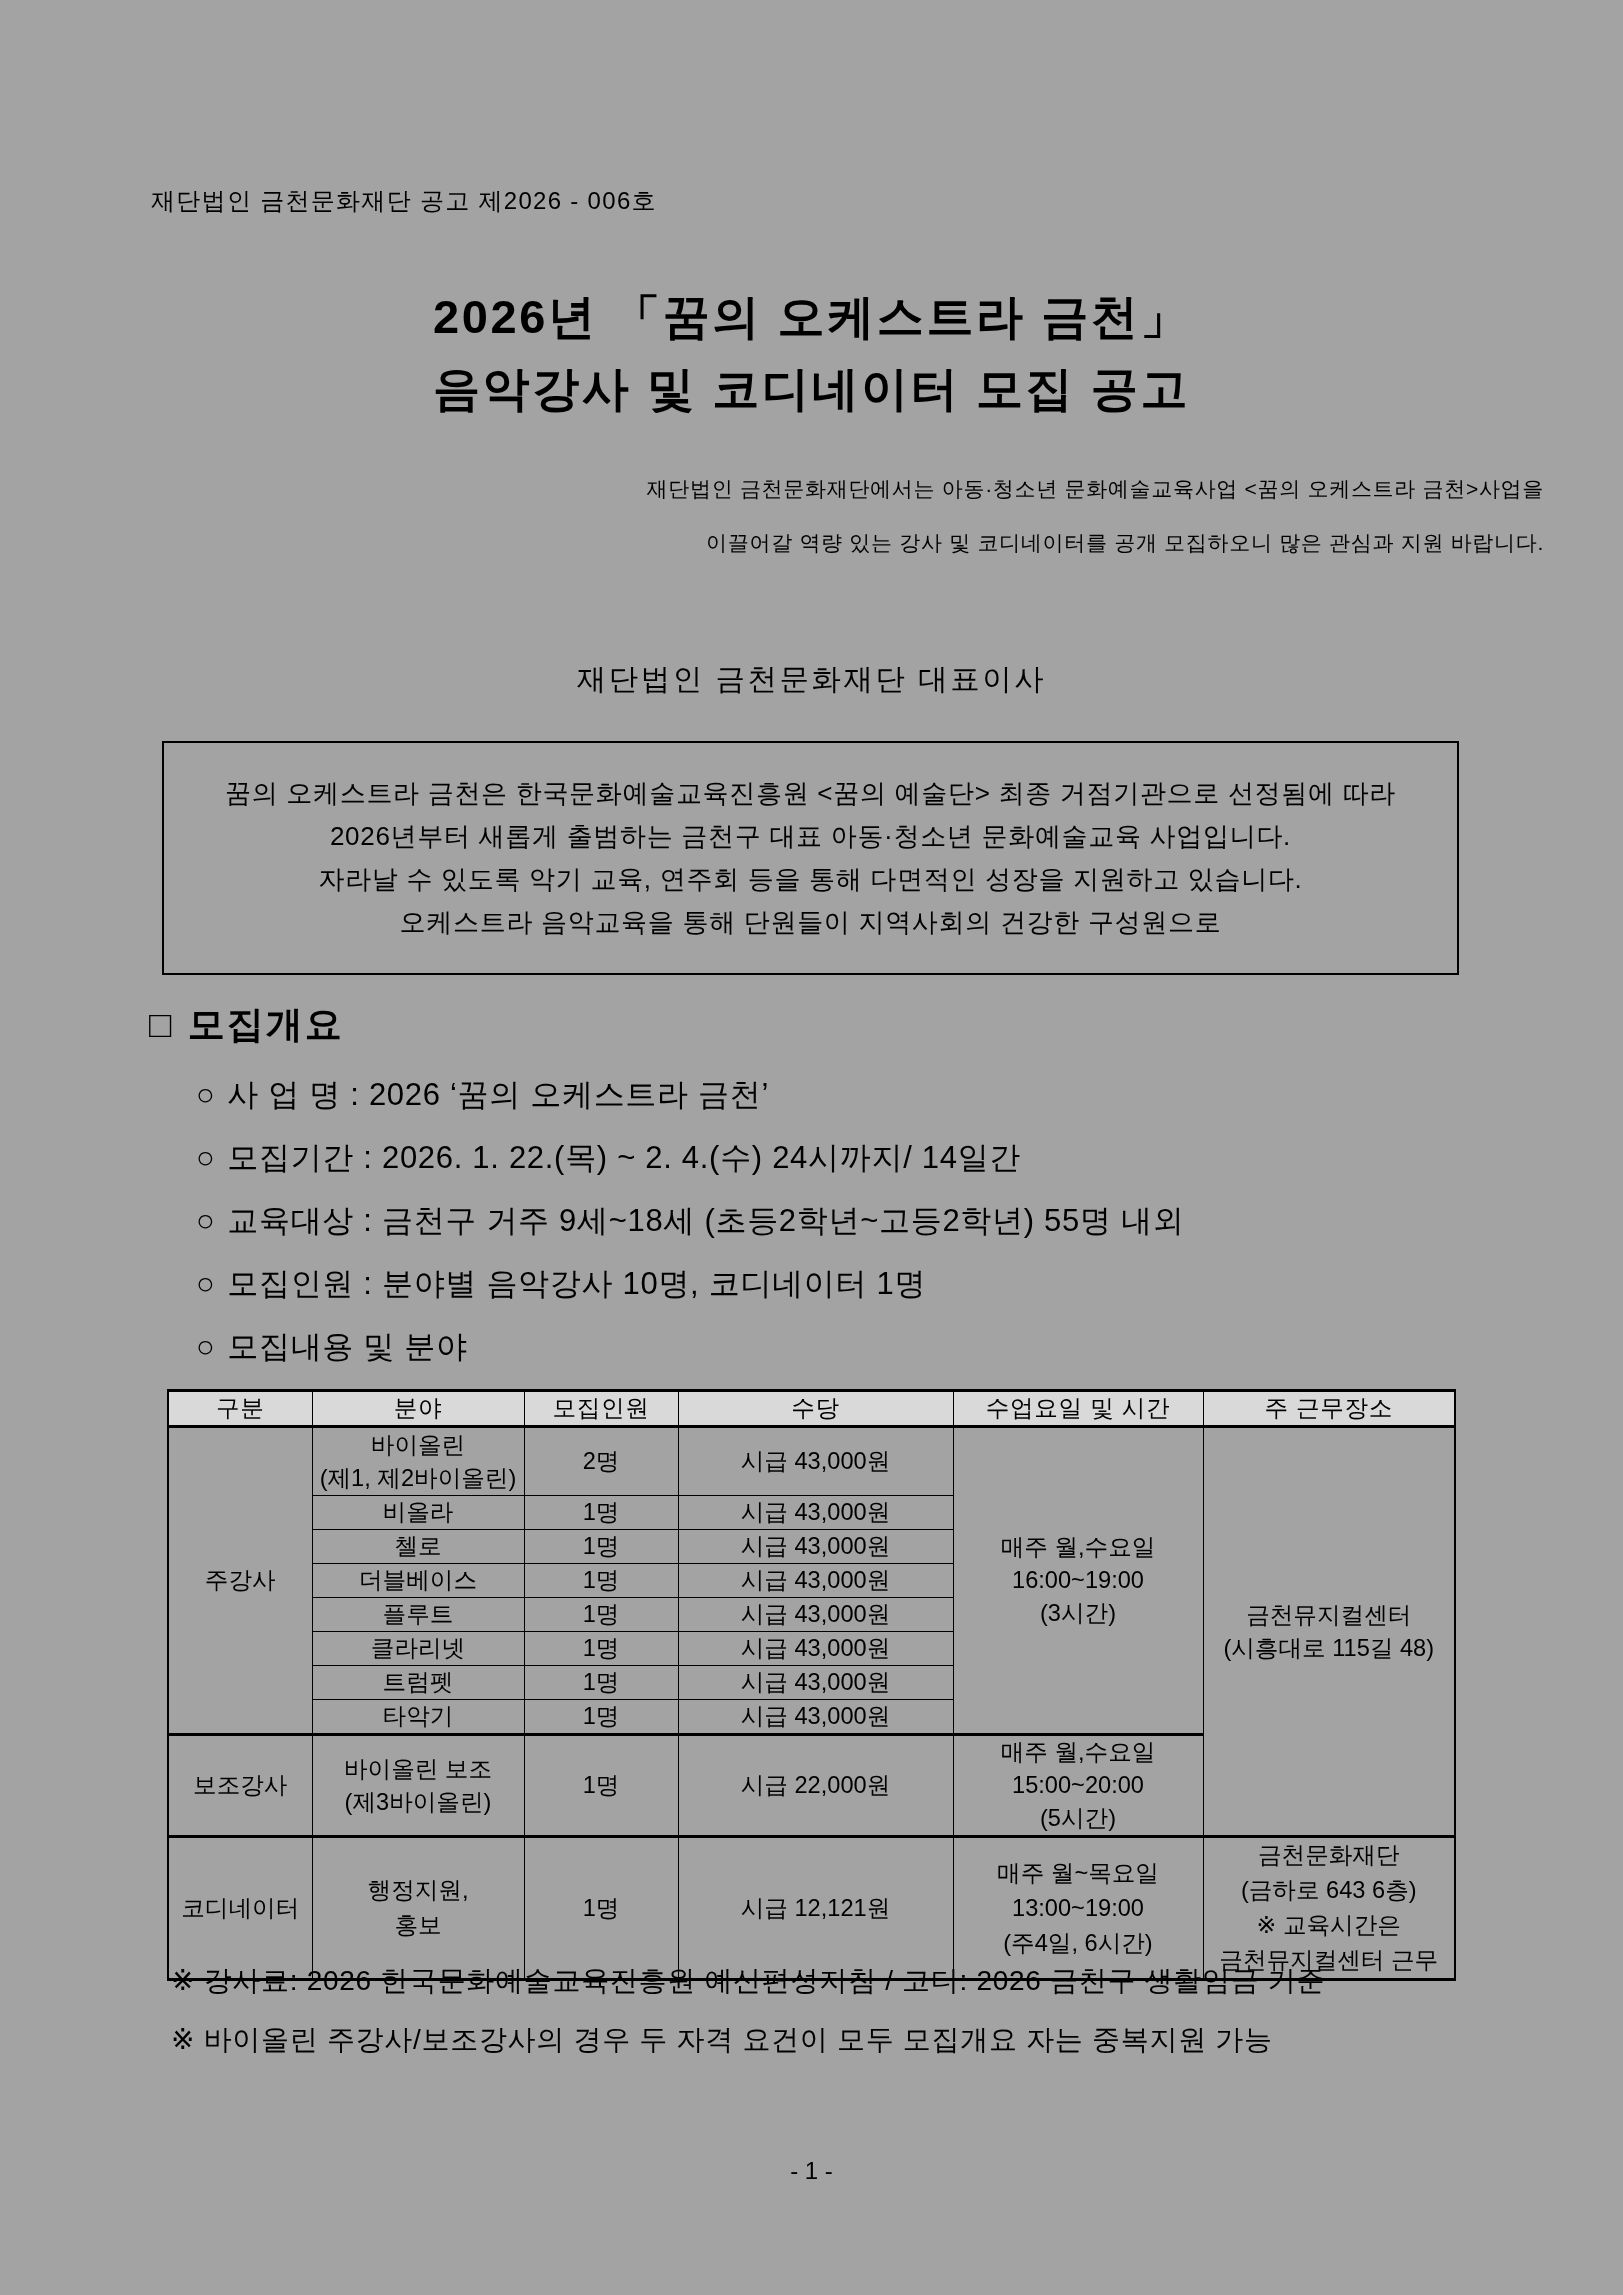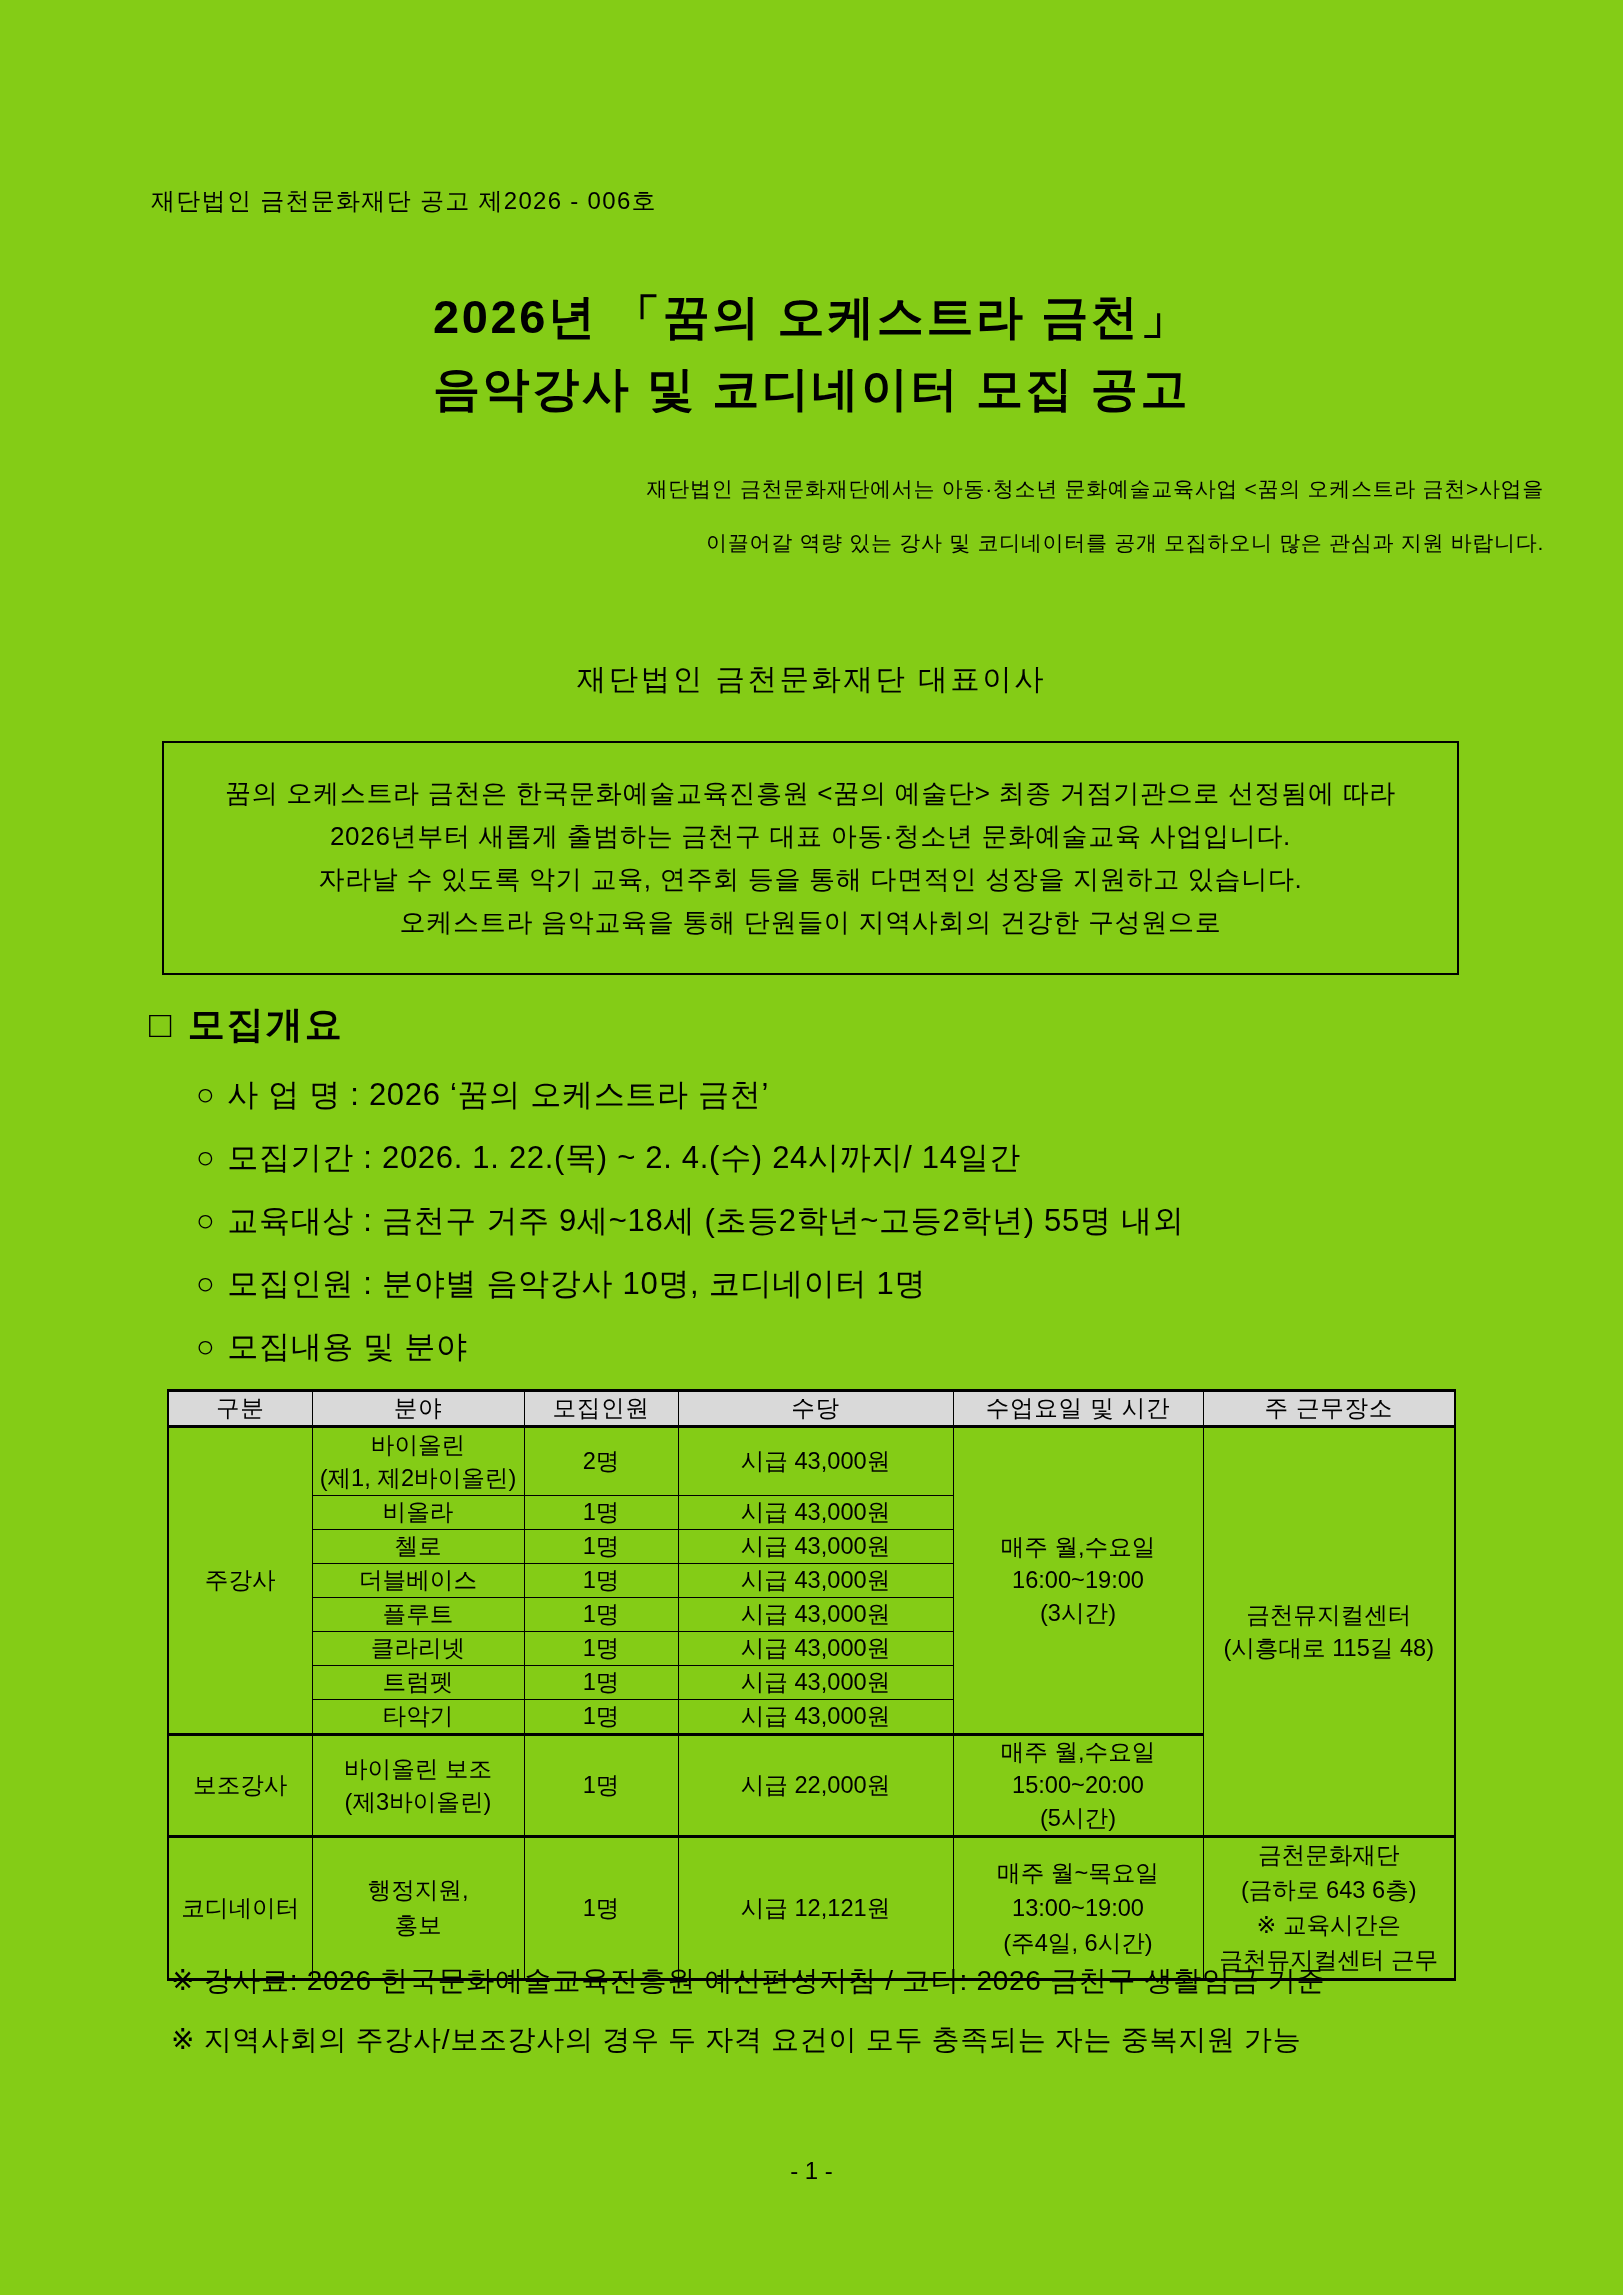--- a/index.html
+++ b/index.html
@@ -1,19 +1,19 @@
 <!DOCTYPE html>
 <html style="font-size:10.5px"><head>
 <meta charset="utf-8">
 <style>
   html,body{margin:0;padding:0;background:#7a7a7a;}
   .page{
     position:relative;
     width:1623px;height:2295px;
-    background:#84cc16;
+    background:#a3a3a3;
     margin:0 auto;
     font-family:"Liberation Sans","DejaVu Sans",sans-serif;
     color:#000;
     overflow:hidden;
   }
   .doc-number{
     position:absolute;top:185px;left:151px;
     font-size:24px;letter-spacing:1.3px;
   }
   .title{
@@ -215,18 +215,18 @@
 (주4일, 6시간)</td>
         <td>금천문화재단
 (금하로 643 6층)
 ※ 교육시간은
 금천뮤지컬센터 근무</td>
       </tr>
     </tbody>
   </table>
 
   <div class="footnote footnote-1">※ 강사료: 2026 한국문화예술교육진흥원 예산편성지침 / 코디: 2026 금천구 생활임금 기준</div>
-  <div class="footnote footnote-2">※ 지역사회의 주강사/보조강사의 경우 두 자격 요건이 모두 충족되는 자는 중복지원 가능</div>
+  <div class="footnote footnote-2">※ 바이올린 주강사/보조강사의 경우 두 자격 요건이 모두 모집개요 자는 중복지원 가능</div>
 
   <div class="page-number">- 1 -</div>
 
 </div>
 
 
 </body></html>

